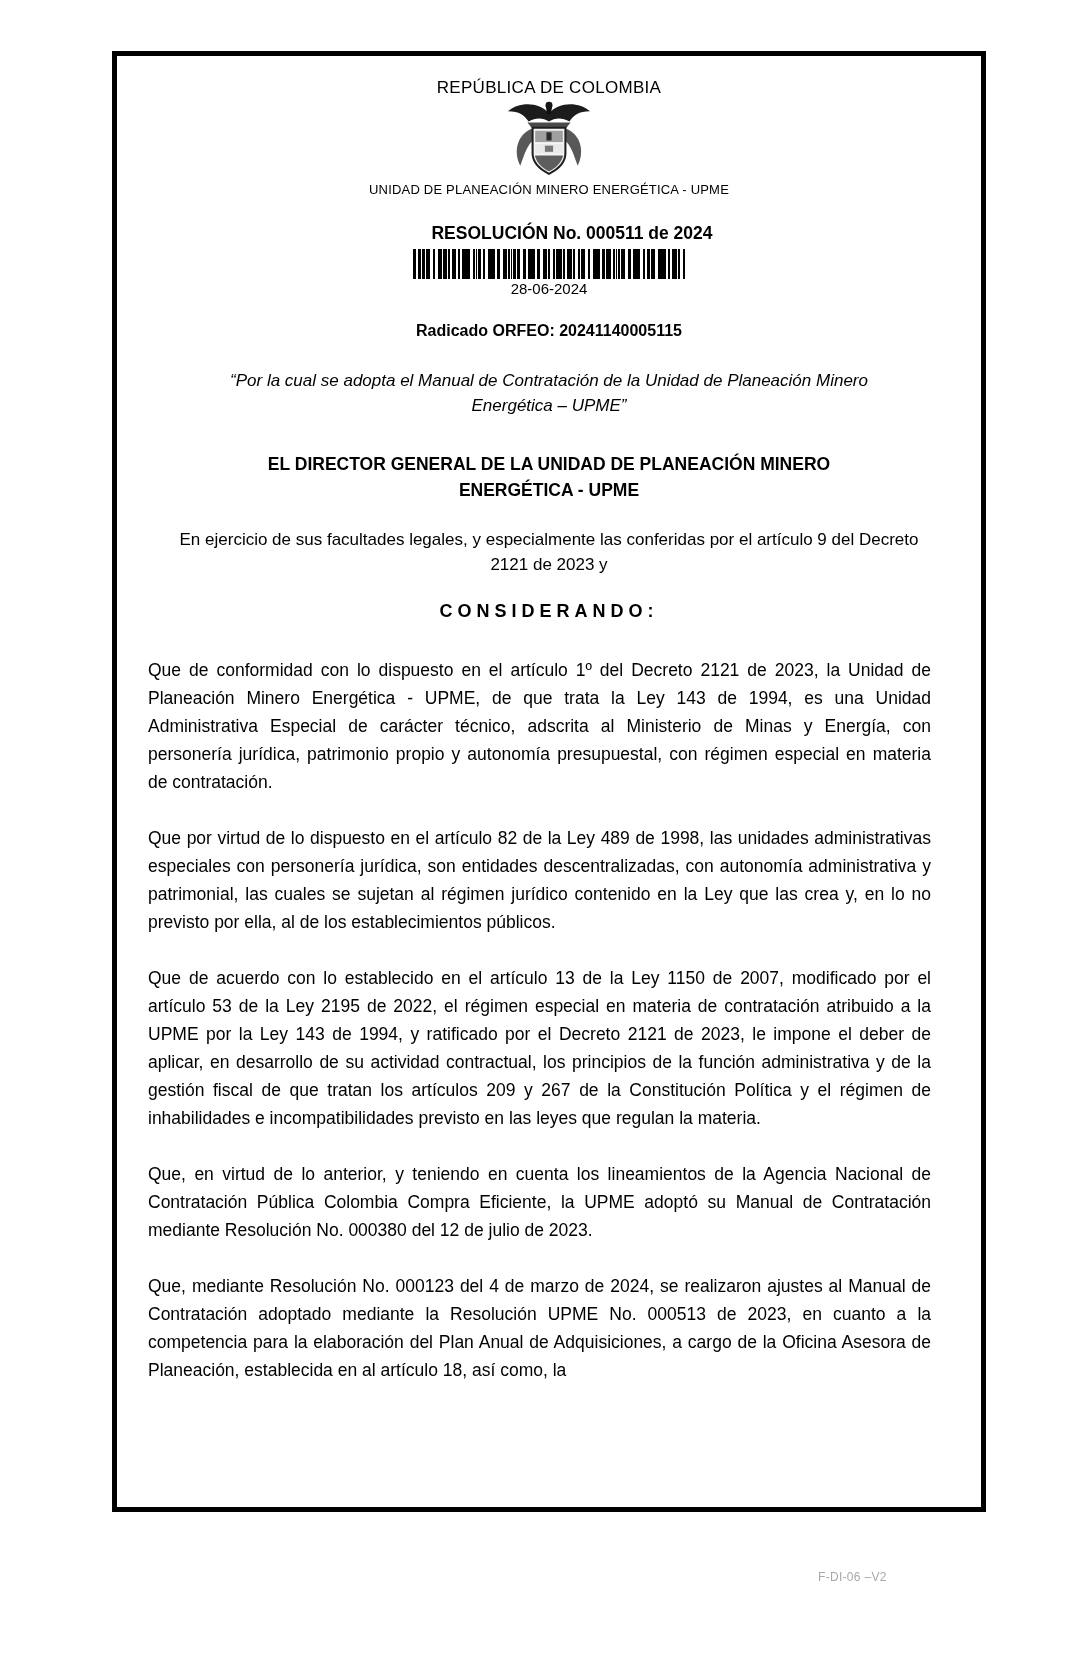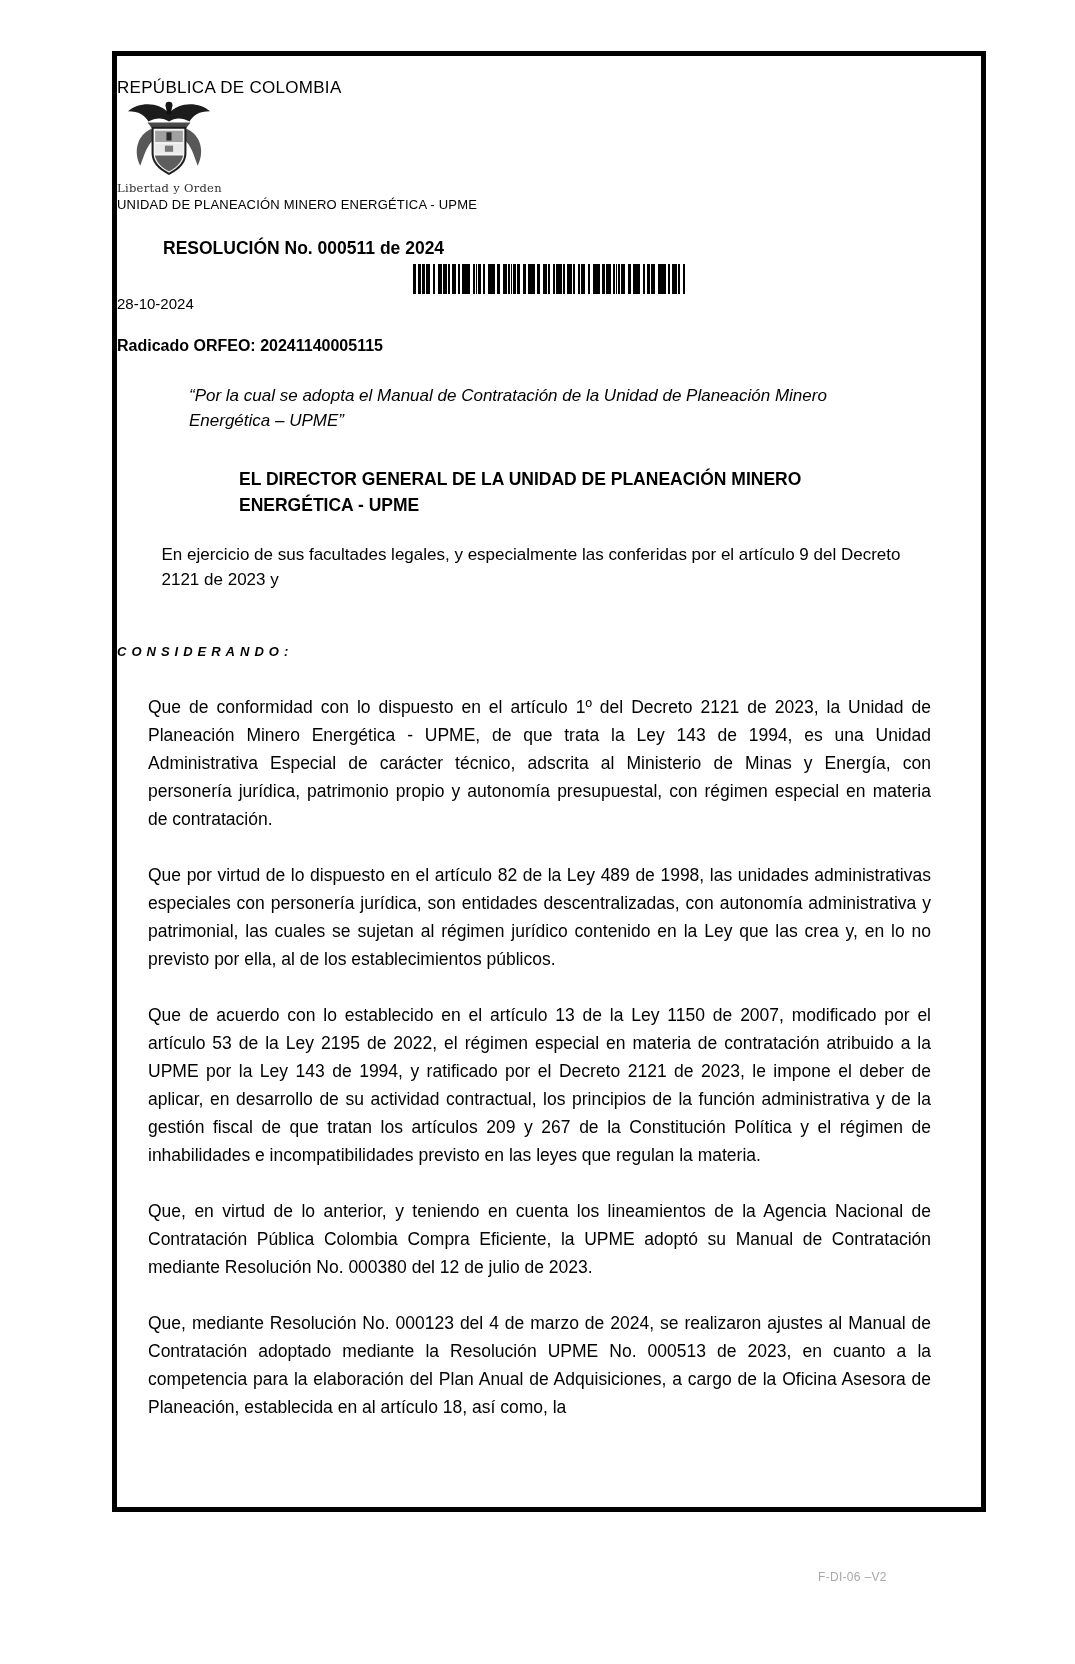--- a/index.html
+++ b/index.html
@@ -10,21 +10,21 @@
     -webkit-font-smoothing:antialiased;
   }
   .doc-frame{
     position:absolute;left:112px;top:51px;
     width:874px;height:1461px;
     border:5px solid #000;
     box-sizing:border-box;
     background:#fff;
     overflow:hidden;
   }
-  .center{text-align:left;}
+  .center{text-align:center;}
   .republic{
     margin-top:22px;
     font-size:17px;letter-spacing:.3px;
   }
   .crest-wrap{margin-top:2px;line-height:0;}
   .crest-wrap svg{display:inline-block;}
   .crest-motto{
     display:block;margin-top:1px;line-height:14px;
     font-size:11.5px;color:#2e2e2e;
     font-family:"DejaVu Serif", serif;
@@ -60,22 +60,22 @@
   }
   .authority{
     margin:33px auto 0 auto;max-width:620px;
     font-size:17.5px;font-weight:bold;line-height:26px;
   }
   .faculties{
     margin:24px auto 0 auto;max-width:775px;
     font-size:17px;line-height:25px;
   }
   .considerando{
-    margin-top:52px;
-    font-size:13px;font-weight:bold;letter-spacing:5px;font-style:italic;
+    margin-top:24px;
+    font-size:18px;font-weight:bold;letter-spacing:5px;
   }
   .body-text{
     margin-top:34px;
     padding:0 50px 0 31px;
   }
   .body-text p{
     margin:0 0 28px 0;
     font-size:17.5px;line-height:28px;
     text-align:justify;
   }
@@ -109,30 +109,29 @@
       <path d="M34 27 L66 27 L66 52 C66 62 58 68 50 72 C42 68 34 62 34 52 Z" fill="#f3f3f3" stroke="#1f1f1f" stroke-width="2"></path>
 
       <rect x="36.5" y="30" width="27" height="11" fill="#a0a0a0"></rect>
       <rect x="47.5" y="31.5" width="5" height="8" fill="#2b2b2b"></rect>
 
       <rect x="36.5" y="43" width="27" height="9" fill="#e9e9e9"></rect>
       <rect x="46" y="44.5" width="8" height="6" fill="#777"></rect>
 
       <path d="M36.5 54 L63.5 54 L63.5 55 C61.5 62 56 66.5 50 69.5 C44 66.5 38.5 62 36.5 55 Z" fill="#5e5e5e"></path>
     </svg>
-    <span class="crest-motto">Libertad y Orden</span>
   </div>
 
   <div class="entity center">UNIDAD DE PLANEACIÓN MINERO ENERGÉTICA - UPME</div>
 
   <div class="res-title center">RESOLUCIÓN No. 000511 de 2024</div>
 
   <div class="barcode"></div>
 
-  <div class="barcode-date center">28-10-2024</div>
+  <div class="barcode-date center">28-06-2024</div>
 
   <div class="radicado center">Radicado ORFEO: 20241140005115</div>
 
   <div class="subject center">“Por la cual se adopta el Manual de Contratación de la Unidad de Planeación Minero Energética – UPME”</div>
 
   <div class="authority center">EL DIRECTOR GENERAL DE LA UNIDAD DE PLANEACIÓN MINERO ENERGÉTICA - UPME</div>
 
   <div class="faculties center">En ejercicio de sus facultades legales, y especialmente las conferidas por el artículo 9 del Decreto 2121 de 2023 y</div>
 
   <div class="considerando center">CONSIDERANDO:</div>

